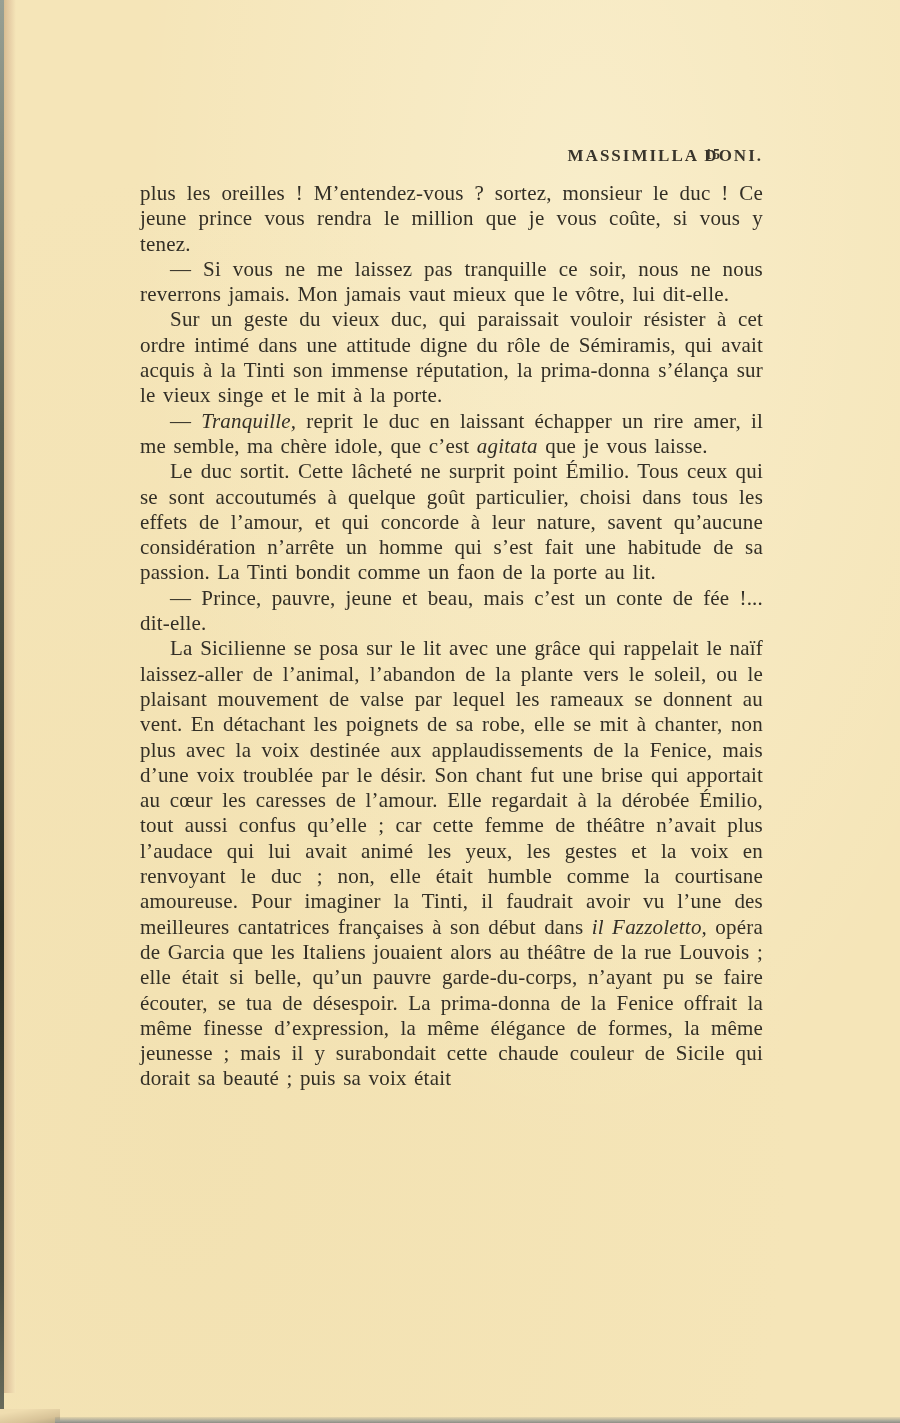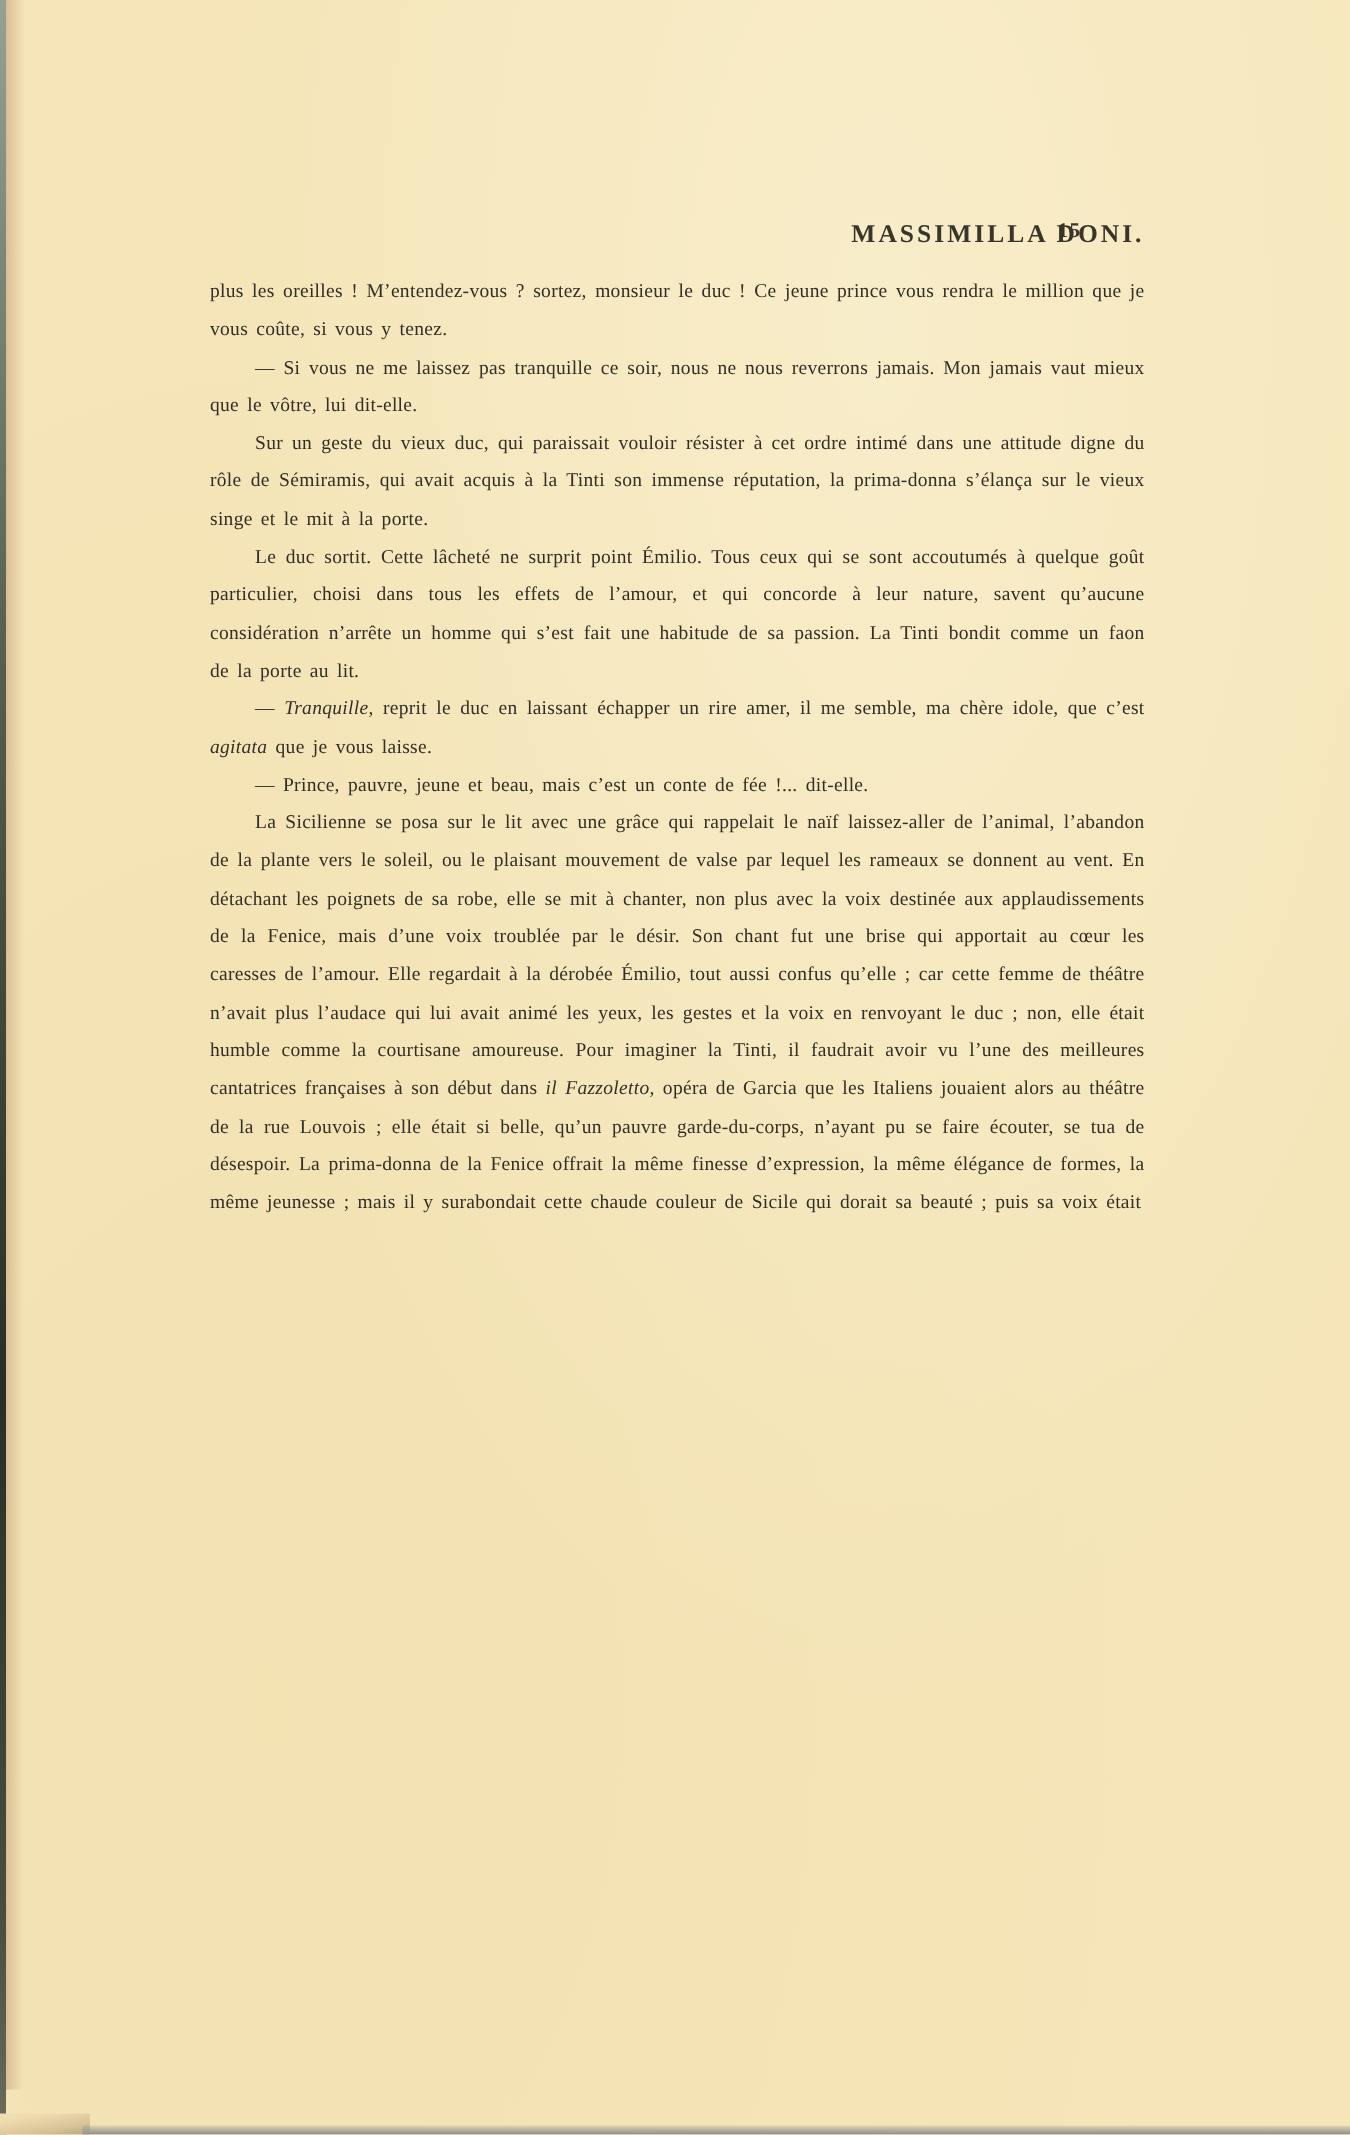--- a/index.html
+++ b/index.html
@@ -70,21 +70,21 @@
     letter-spacing: 1px;
     color: #39352b;
   }
 
   
   .text-block {
     position: absolute;
     left: 140px;
     top: 181px;
     width: 623px;
-    font-size: 13px;
+    font-size: 21px;
     line-height: 25.3px;
     text-align: justify;
     color: #332f26;
     letter-spacing: 0.2px;
     word-spacing: 2px;
   }
   .text-block p {
     margin: 0;
     text-indent: 30px;
   }
@@ -108,19 +108,19 @@
   <div class="page-header">
     <span class="running-title">MASSIMILLA DONI.</span>
     <span class="page-number">15</span>
   </div>
 
   <div class="text-block">
 
   <p class="no-indent"><span>plus les oreilles ! M’entendez-vous ? sortez, monsieur le duc ! Ce jeune prince vous rendra le million que je vous coûte, si vous y tenez.</span></p>
       <p><span>— Si vous ne me laissez pas tranquille ce soir, nous ne nous reverrons jamais. Mon jamais vaut mieux que le vôtre, lui dit-elle.</span></p>
       <p><span>Sur un geste du vieux duc, qui paraissait vouloir résister à cet ordre intimé dans une attitude digne du rôle de Sémiramis, qui avait acquis à la Tinti son immense réputation, la prima-donna s’élança sur le vieux singe et le mit à la porte.</span></p>
+      <p><span>— </span><i>Tranquille,</i><span> reprit le duc en laissant échapper un rire amer, il me semble, ma chère idole, que c’est </span><i>agitata</i><span> que je vous laisse.</span></p>
       <p><span>Le duc sortit. Cette lâcheté ne surprit point Émilio. Tous ceux qui se sont accoutumés à quelque goût particulier, choisi dans tous les effets de l’amour, et qui concorde à leur nature, savent qu’aucune considération n’arrête un homme qui s’est fait une habitude de sa passion. La Tinti bondit comme un faon de la porte au lit.</span></p>
-      <p><span>— </span><i>Tranquille,</i><span> reprit le duc en laissant échapper un rire amer, il me semble, ma chère idole, que c’est </span><i>agitata</i><span> que je vous laisse.</span></p>
       <p><span>— Prince, pauvre, jeune et beau, mais c’est un conte de fée !... dit-elle.</span></p>
       <p><span>La Sicilienne se posa sur le lit avec une grâce qui rappelait le naïf laissez-aller de l’animal, l’abandon de la plante vers le soleil, ou le plaisant mouvement de valse par lequel les rameaux se donnent au vent. En détachant les poignets de sa robe, elle se mit à chanter, non plus avec la voix destinée aux applaudissements de la Fenice, mais d’une voix troublée par le désir. Son chant fut une brise qui apportait au cœur les caresses de l’amour. Elle regardait à la dérobée Émilio, tout aussi confus qu’elle ; car cette femme de théâtre n’avait plus l’audace qui lui avait animé les yeux, les gestes et la voix en renvoyant le duc ; non, elle était humble comme la courtisane amoureuse. Pour imaginer la Tinti, il faudrait avoir vu l’une des meilleures cantatrices françaises à son début dans </span><i>il Fazzoletto,</i><span> opéra de Garcia que les Italiens jouaient alors au théâtre de la rue Louvois ; elle était si belle, qu’un pauvre garde-du-corps, n’ayant pu se faire écouter, se tua de désespoir. La prima-donna de la Fenice offrait la même finesse d’expression, la même élégance de formes, la même jeunesse ; mais il y surabondait cette chaude couleur de Sicile qui dorait sa beauté ; puis sa voix était</span></p>
     </div>
 
 </div>
 
 </body></html>

